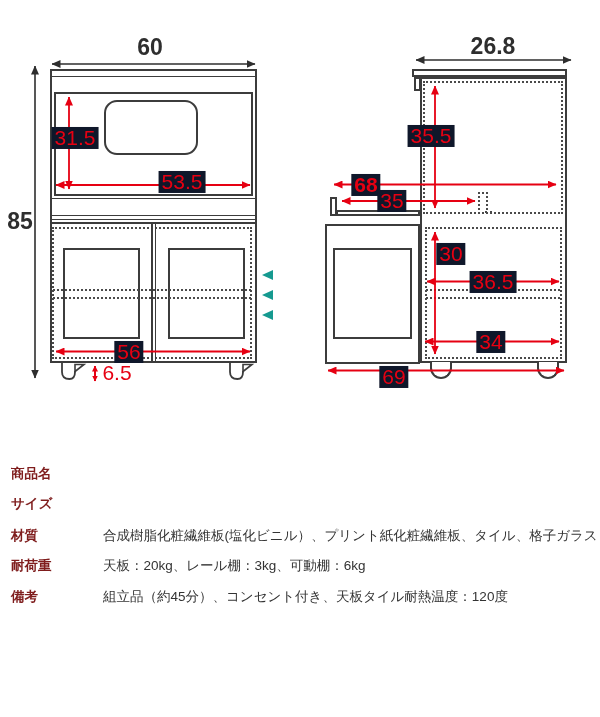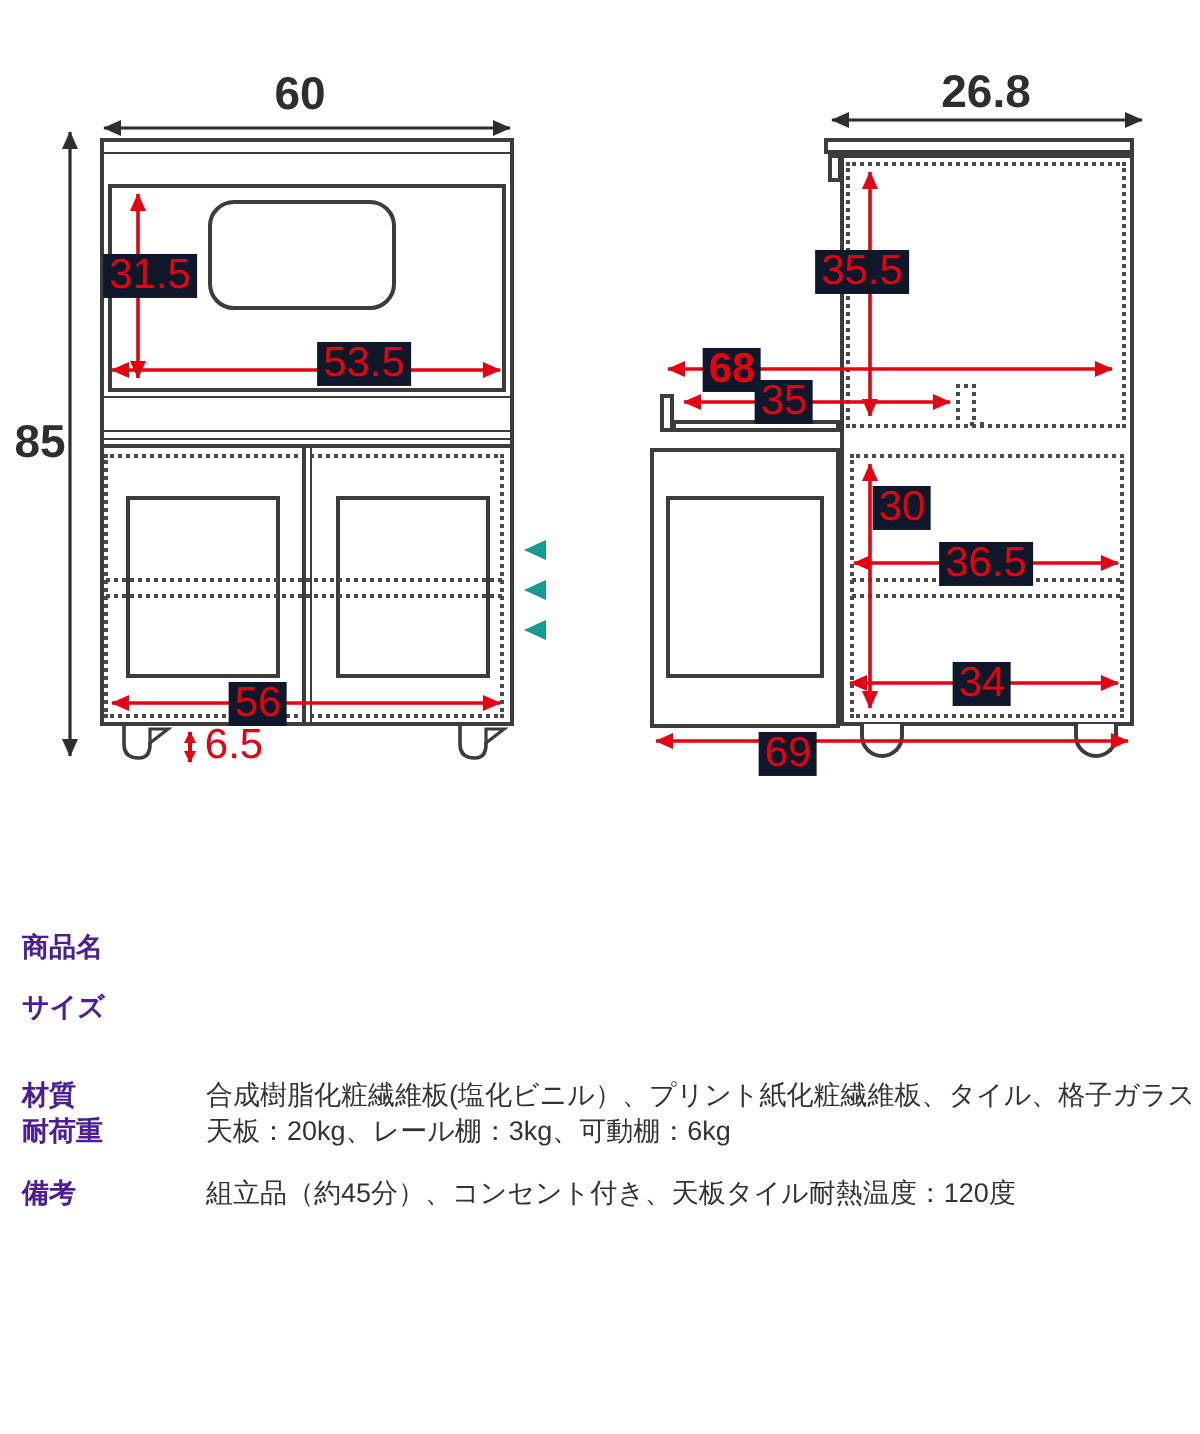--- a/index.html
+++ b/index.html
@@ -15,21 +15,21 @@
        font-weight:500;background:#0f172a;padding:0 3px;line-height:1.05;white-space:nowrap;}
   .dim-nobg{background:transparent;}
   .dimk{position:absolute;transform:translate(-50%,-50%);color:#2e2e2e;font-size:23px;
         font-weight:700;line-height:1;white-space:nowrap;}
   .tri{position:absolute;width:0;height:0;border-top:5.5px solid transparent;
        border-bottom:5.5px solid transparent;border-right:11px solid #169a90;}
   .caster-r{position:absolute;width:22px;height:17px;border:2px solid #3c3c3c;border-top:none;
             border-radius:0 0 11px 11px;background:#fff;}
   svg.overlay{position:absolute;left:0;top:0;pointer-events:none;}
   .spec-row{position:absolute;left:0;width:600px;height:18px;font-size:13.5px;line-height:18px;}
-  .spec-label{position:absolute;left:11px;font-weight:bold;color:#4c1d95;}
+  .spec-label{position:absolute;left:11px;font-weight:bold;color:#7f1d1d;}
   .spec-value{position:absolute;left:103px;color:#333;white-space:nowrap;}
 </style>
 </head>
 <body>
 
 <div id="page">
 
   <div>
     <div class="bx" style="left:50px;top:69px;width:207px;height:294px;"></div>
     <div class="ln" style="left:52px;top:75.5px;width:203px;height:1.8px;"></div>
@@ -133,21 +133,21 @@
   <div class="dim" style="left:491px;top:341.5px;">34</div>
   <div class="dim" style="left:394px;top:377px;">69</div>
 
   <div>
     <div class="spec-row" style="top:465px;">
       <span class="spec-label">商品名</span>
     </div>
     <div class="spec-row" style="top:495px;">
       <span class="spec-label">サイズ</span>
     </div>
-    <div class="spec-row" style="top:527px;margin-top:12px;">
+    <div class="spec-row" style="top:527px;">
       <span class="spec-label">材質</span>
       <span class="spec-value">合成樹脂化粧繊維板(塩化ビニル）、プリント紙化粧繊維板、タイル、格子ガラス</span>
     </div>
     <div class="spec-row" style="top:557px;">
       <span class="spec-label">耐荷重</span>
       <span class="spec-value">天板：20kg、レール棚：3kg、可動棚：6kg</span>
     </div>
     <div class="spec-row" style="top:588px;">
       <span class="spec-label">備考</span>
       <span class="spec-value">組立品（約45分）、コンセント付き、天板タイル耐熱温度：120度</span>

